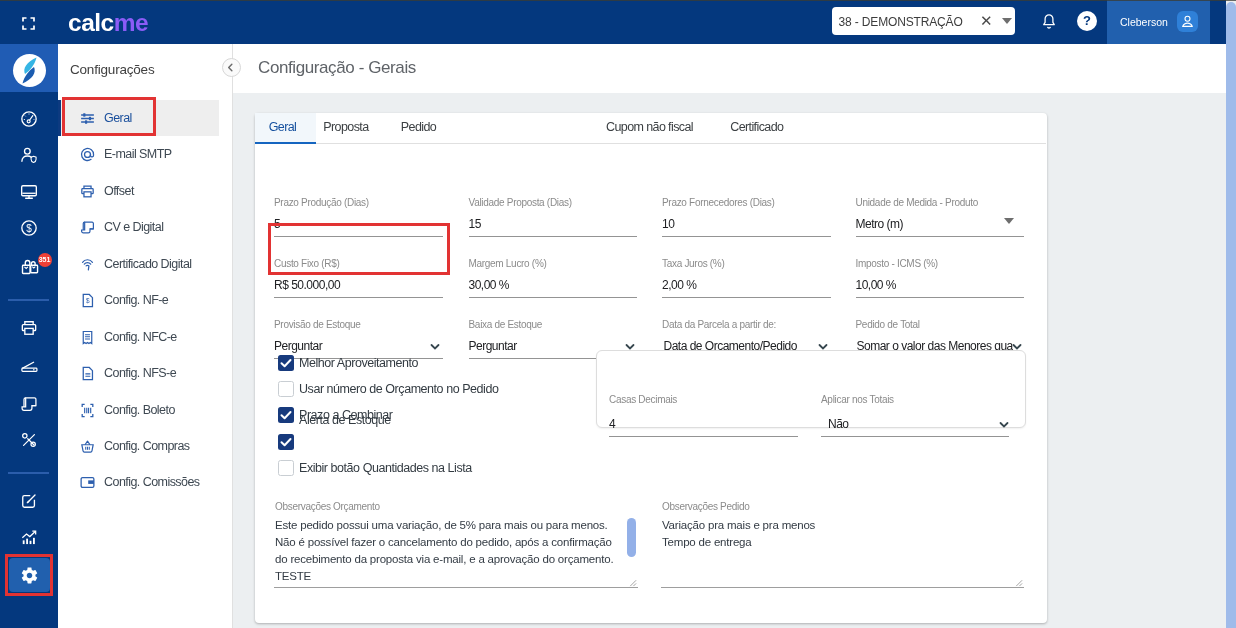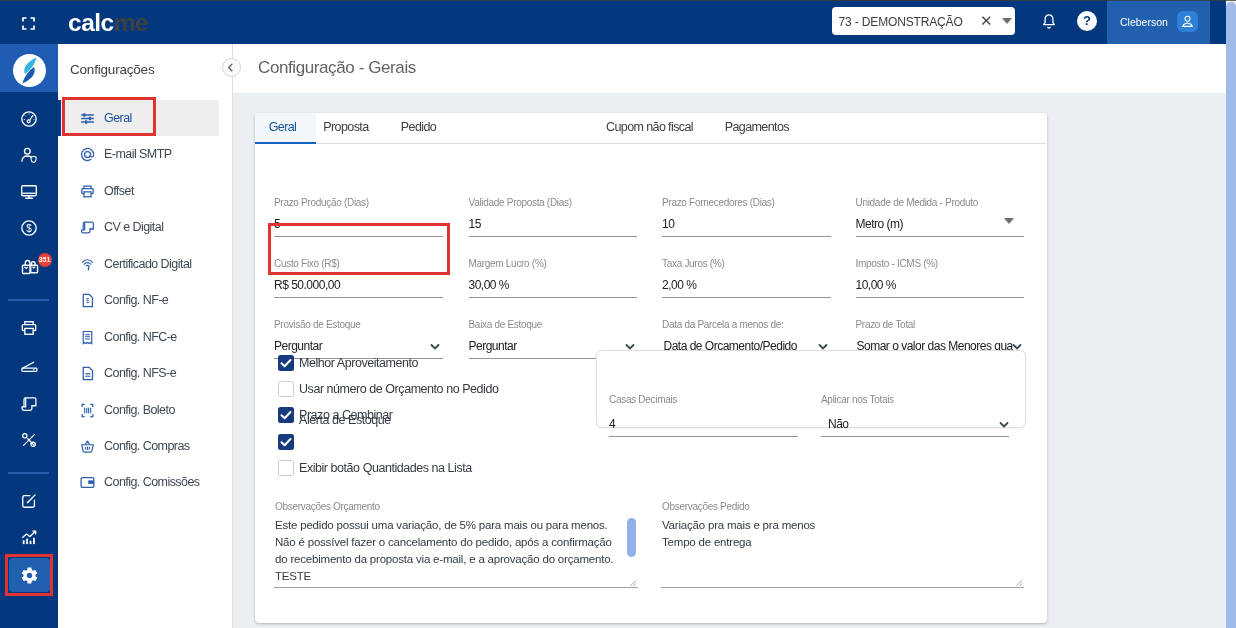--- a/index.html
+++ b/index.html
@@ -5,21 +5,21 @@
 <style>
   * { margin:0; padding:0; box-sizing:border-box; }
   html,body { width:1236px; height:628px; overflow:hidden; }
   body { font-family:"Liberation Sans", sans-serif; position:relative; background:#eceff1; }
   .abs { position:absolute; }
 
   
   #topbar { position:absolute; left:0; top:0; width:1236px; height:44px; background:#04387e; }
   #topline { position:absolute; left:0; top:0; width:1236px; height:1px; background:rgba(60,60,50,.75); z-index:60; }
   #logo { position:absolute; left:68px; top:9px; font-size:24.5px; font-weight:bold; color:#fff; letter-spacing:-0.5px;}
-  #logo .me { color:#404040; }
+  #logo .me { color:#8b5cf6; }
   #dd { position:absolute; left:832px; top:7px; width:183px; height:28px; background:#fff; border-radius:4px; }
   #dd .txt { position:absolute; left:6.5px; top:7.5px; font-size:12px; letter-spacing:-0.15px; color:#3c3c3c; }
   #dd-caret { position:absolute; left:1002px; top:18px; width:0; height:0; border-left:5px solid transparent; border-right:5px solid transparent; border-top:6px solid #6e6e6e; }
   #userblk { position:absolute; left:1107px; top:0; width:103px; height:44px; background:#2160ae; }
   #uname { position:absolute; left:1120px; top:15.5px; font-size:10.5px; color:#fff; }
   #avatar { position:absolute; left:1177px; top:11px; width:21px; height:21px; background:#2f80d8; border-radius:6px; }
 
   
   #rail { position:absolute; left:0; top:44px; width:58px; height:584px; background:#04387e; }
   #railtile { position:absolute; left:0; top:44px; width:58px; height:48px; background:#205cb4; }
@@ -81,21 +81,21 @@
 </style>
 </head>
 <body>
 <div id="topbar"></div>
 <div id="topline"></div>
 <svg class="abs" style="left:22px;top:17px;width:13px;height:13px;" viewBox="0 0 13 13">
     <path d="M1 4.5 V1 H4.5 M8.5 1 H12 V4.5 M12 8.5 V12 H8.5 M4.5 12 H1 V8.5" fill="none" stroke="#fff" stroke-width="1.7"></path>
   </svg>
 <div id="logo">calc<span class="me">me</span></div>
 <div id="dd">
-    <span class="txt">73 - DEMONSTRAÇÃO</span>
+    <span class="txt">38 - DEMONSTRAÇÃO</span>
   </div>
 <div class="abs" style="left:980px;top:12px;font-size:15px;color:#4a4a4a;">✕</div>
 <div id="dd-caret"></div>
 <svg class="abs" style="left:1040px;top:12px;width:18px;height:19px;" viewBox="0 0 24 24">
     <path d="M12 3.2 A5.2 5.2 0 0 1 17.2 8.4 V13.2 L19 16.2 H5 L6.8 13.2 V8.4 A5.2 5.2 0 0 1 12 3.2 Z" fill="none" stroke="#fff" stroke-width="1.7" stroke-linejoin="round"></path>
     <path d="M10 19.2 A2.1 2.1 0 0 0 14 19.2" fill="none" stroke="#fff" stroke-width="1.7"></path>
   </svg>
 <div class="abs" style="left:1077px;top:11px;width:20px;height:20px;background:#fff;border-radius:50%;"></div>
 <div class="abs" style="left:1077px;top:11px;width:20px;height:20px;text-align:center;line-height:20px;font-size:13px;font-weight:bold;color:#04387e;">?</div>
 <div id="userblk"></div>
@@ -259,21 +259,21 @@
   </svg>
 
 <div id="content"></div>
 <div id="card"></div>
 <div id="tabs">
   <div id="tab-active-bg"></div>
   <div class="tab" style="left:27.5px; color:#15509e;">Geral</div>
   <div class="tab" style="left:90.9px;">Proposta</div>
   <div class="tab" style="left:163.5px;">Pedido</div>
   <div class="tab" style="left:394.5px;">Cupom não fiscal</div>
-  <div class="tab" style="left:501.8px;">Pagamentos</div>
+  <div class="tab" style="left:501.8px;">Certificado</div>
 </div>
 
 <div class="fld" style="left:274px; top:167px;">
   <div class="l">Prazo Produção (Dias)</div>
     <div class="v">5</div>
     <div class="u"></div>
 </div>
 <div class="fld" style="left:468.5px; top:167px;">
   <div class="l">Validade Proposta (Dias)</div>
     <div class="v">15</div>
@@ -322,29 +322,29 @@
 </div>
 <div class="fld" style="left:468.5px; top:289px;">
   <div class="l">Baixa de Estoque</div>
     <div class="v">Perguntar</div>
     <div class="u"></div>
   <svg class="ch" viewBox="0 0 10 10">
       <path d="M1.5 3 L5 6.5 L8.5 3" fill="none" stroke="#37474f" stroke-width="1.8" stroke-linecap="round"></path>
     </svg>
 </div>
 <div class="fld" style="left:662px; top:289px;">
-  <div class="l">Data da Parcela a menos de:</div>
+  <div class="l">Data da Parcela a partir de:</div>
     <div class="v" style="left:1.5px;">Data de Orçamento/Pedido</div>
     <div class="u"></div>
   <svg class="ch" viewBox="0 0 10 10">
       <path d="M1.5 3 L5 6.5 L8.5 3" fill="none" stroke="#37474f" stroke-width="1.8" stroke-linecap="round"></path>
     </svg>
 </div>
 <div class="fld" style="left:855.5px; top:289px;">
-  <div class="l">Prazo de Total</div>
+  <div class="l">Pedido de Total</div>
     <div class="v" style="left:1px;max-width:156px;overflow:hidden;">Somar o valor das Menores quantidades</div>
     <div class="u"></div>
   <svg class="ch" viewBox="0 0 10 10">
       <path d="M1.5 3 L5 6.5 L8.5 3" fill="none" stroke="#37474f" stroke-width="1.8" stroke-linecap="round"></path>
     </svg>
 </div>
 
 <div class="cb on" style="top:355px;">
     <svg viewBox="0 0 16 16" style="width:16px;height:16px;display:block;">
       <path d="M3.5 8.2 L6.6 11.2 L12.5 5" fill="none" stroke="#fff" stroke-width="2" stroke-linecap="round" stroke-linejoin="round"></path>

